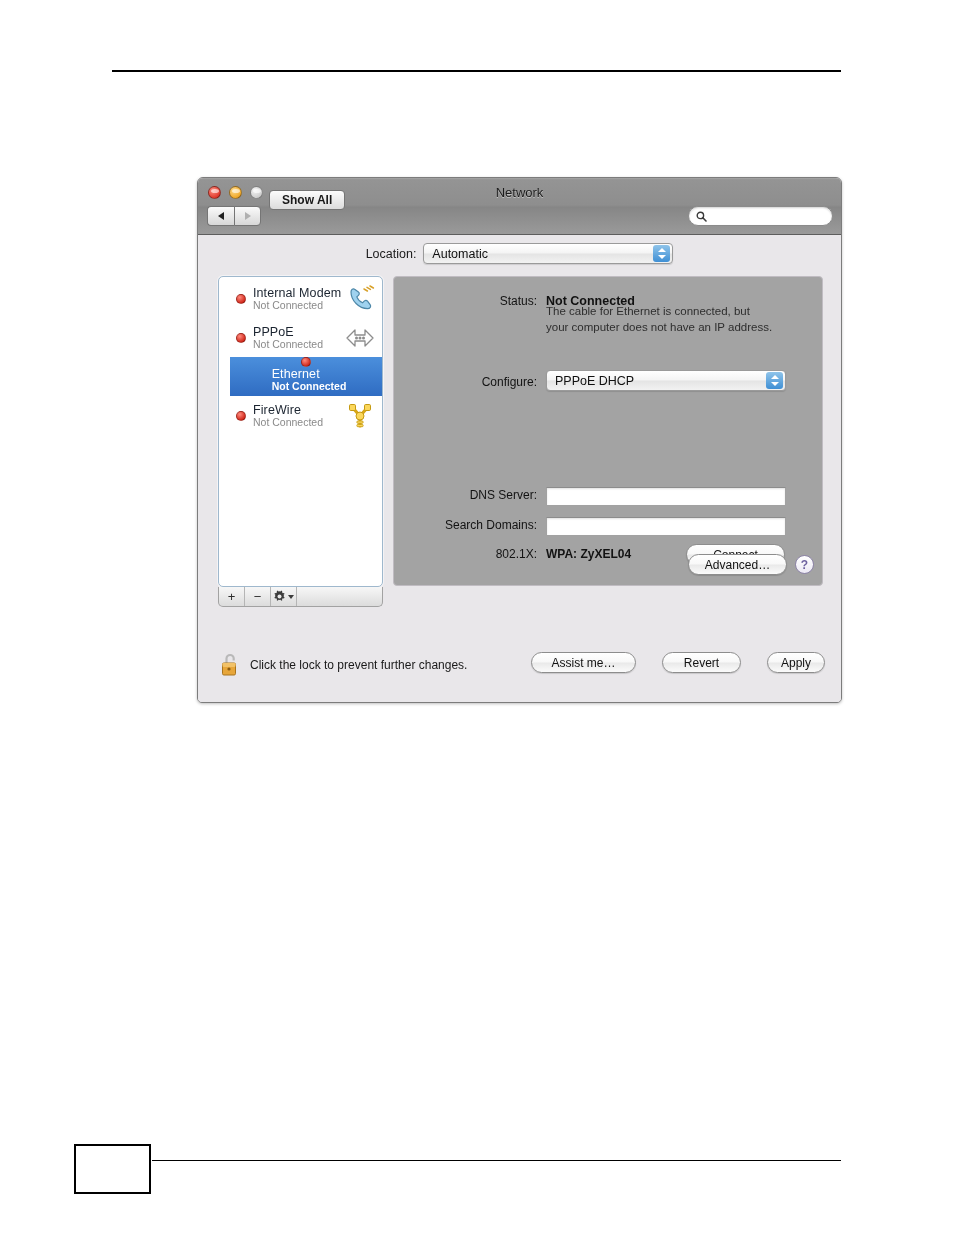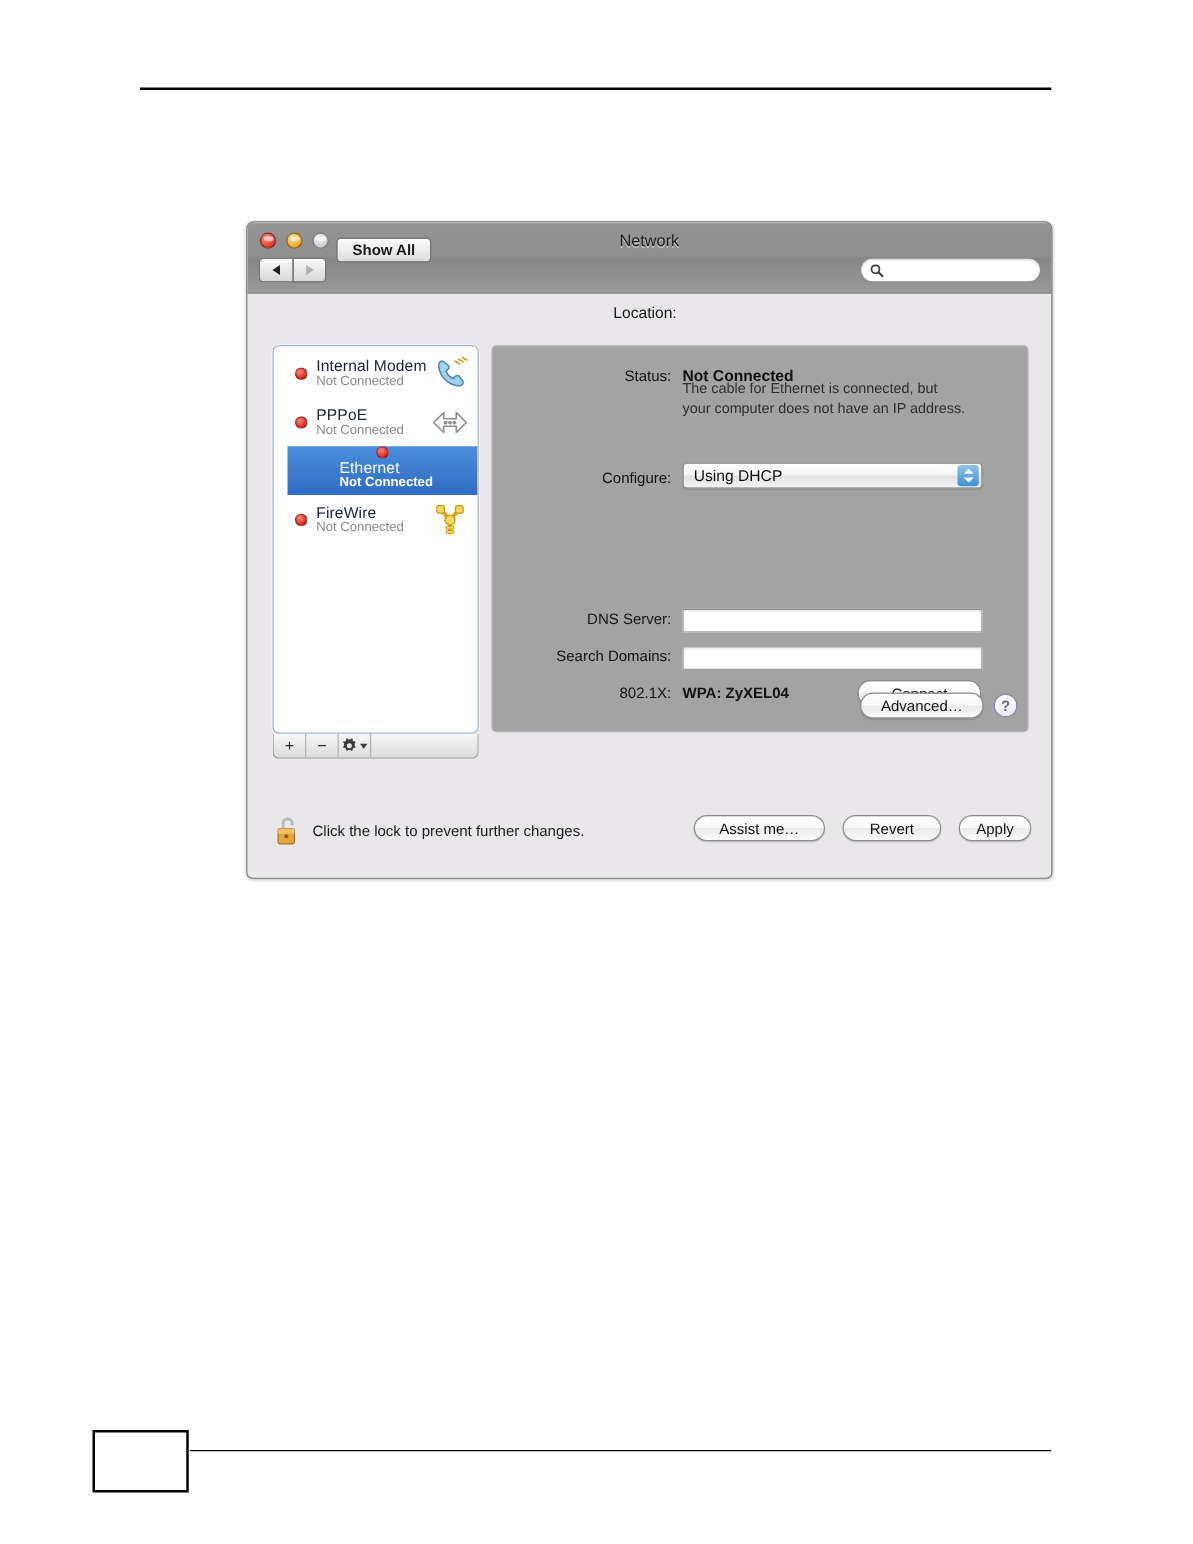--- a/index.html
+++ b/index.html
@@ -298,21 +298,21 @@
   }
   .lock-row {
     position: absolute; left: 22px; top: 10px;
     display: flex; align-items: center;
   }
   .lock-caption {
     font-size: 12px; color: #1a1a1a; margin-left: 8px;
   }
   .bottom-btns {
     position: absolute; right: 16px; top: 10px;
-    display: flex; gap: 14px;
+    display: flex; gap: 26px;
   }
 
   .icon-svg { display: block; }
 </style>
 </head>
 <body>
 
 <div class="page-rule-top"></div>
 <div class="page-rule-bottom"></div>
 <div class="page-number-box"></div>
@@ -349,20 +349,27 @@
         </svg>
       </span>
       <input type="text" value="" placeholder="" style="">
     </div>
   </div>
 
   <div class="win-body">
 
     <div class="location-row">
       <span class="location-label">Location:</span>
+      <div class="popup location">
+        <span>Automatic</span>
+        <span class="arrows">
+          <span class="arrow-up"></span>
+            <span class="arrow-down"></span>
+        </span>
+      </div>
     </div>
 
     <div class="sidebar">
       <ul class="svc-list">
 
         <li class="svc">
           <span class="dot"></span>
           <span class="svc-text">
             <div class="svc-name">Internal Modem</div>
             <div class="svc-status">Not Connected</div>
@@ -463,21 +470,21 @@
         <span class="status-value">Not Connected</span>
       </div>
       <div class="status-note">
         <div>The cable for Ethernet is connected, but</div>
         <div>your computer does not have an IP address.</div>
       </div>
 
       <div class="form-row" style="left:0;top:93px;align-items:flex-end;">
         <span class="field-label">Configure:</span>
         <div class="popup configure">
-          <span>Using DHCP</span>
+          <span>PPPoE DHCP</span>
           <span class="arrows">
             <span class="arrow-up"></span>
               <span class="arrow-down"></span>
           </span>
         </div>
       </div>
 
       <div class="form-row" style="left:0;top:210px;">
         <span class="field-label">DNS Server:</span>
         <div class="text-input">

